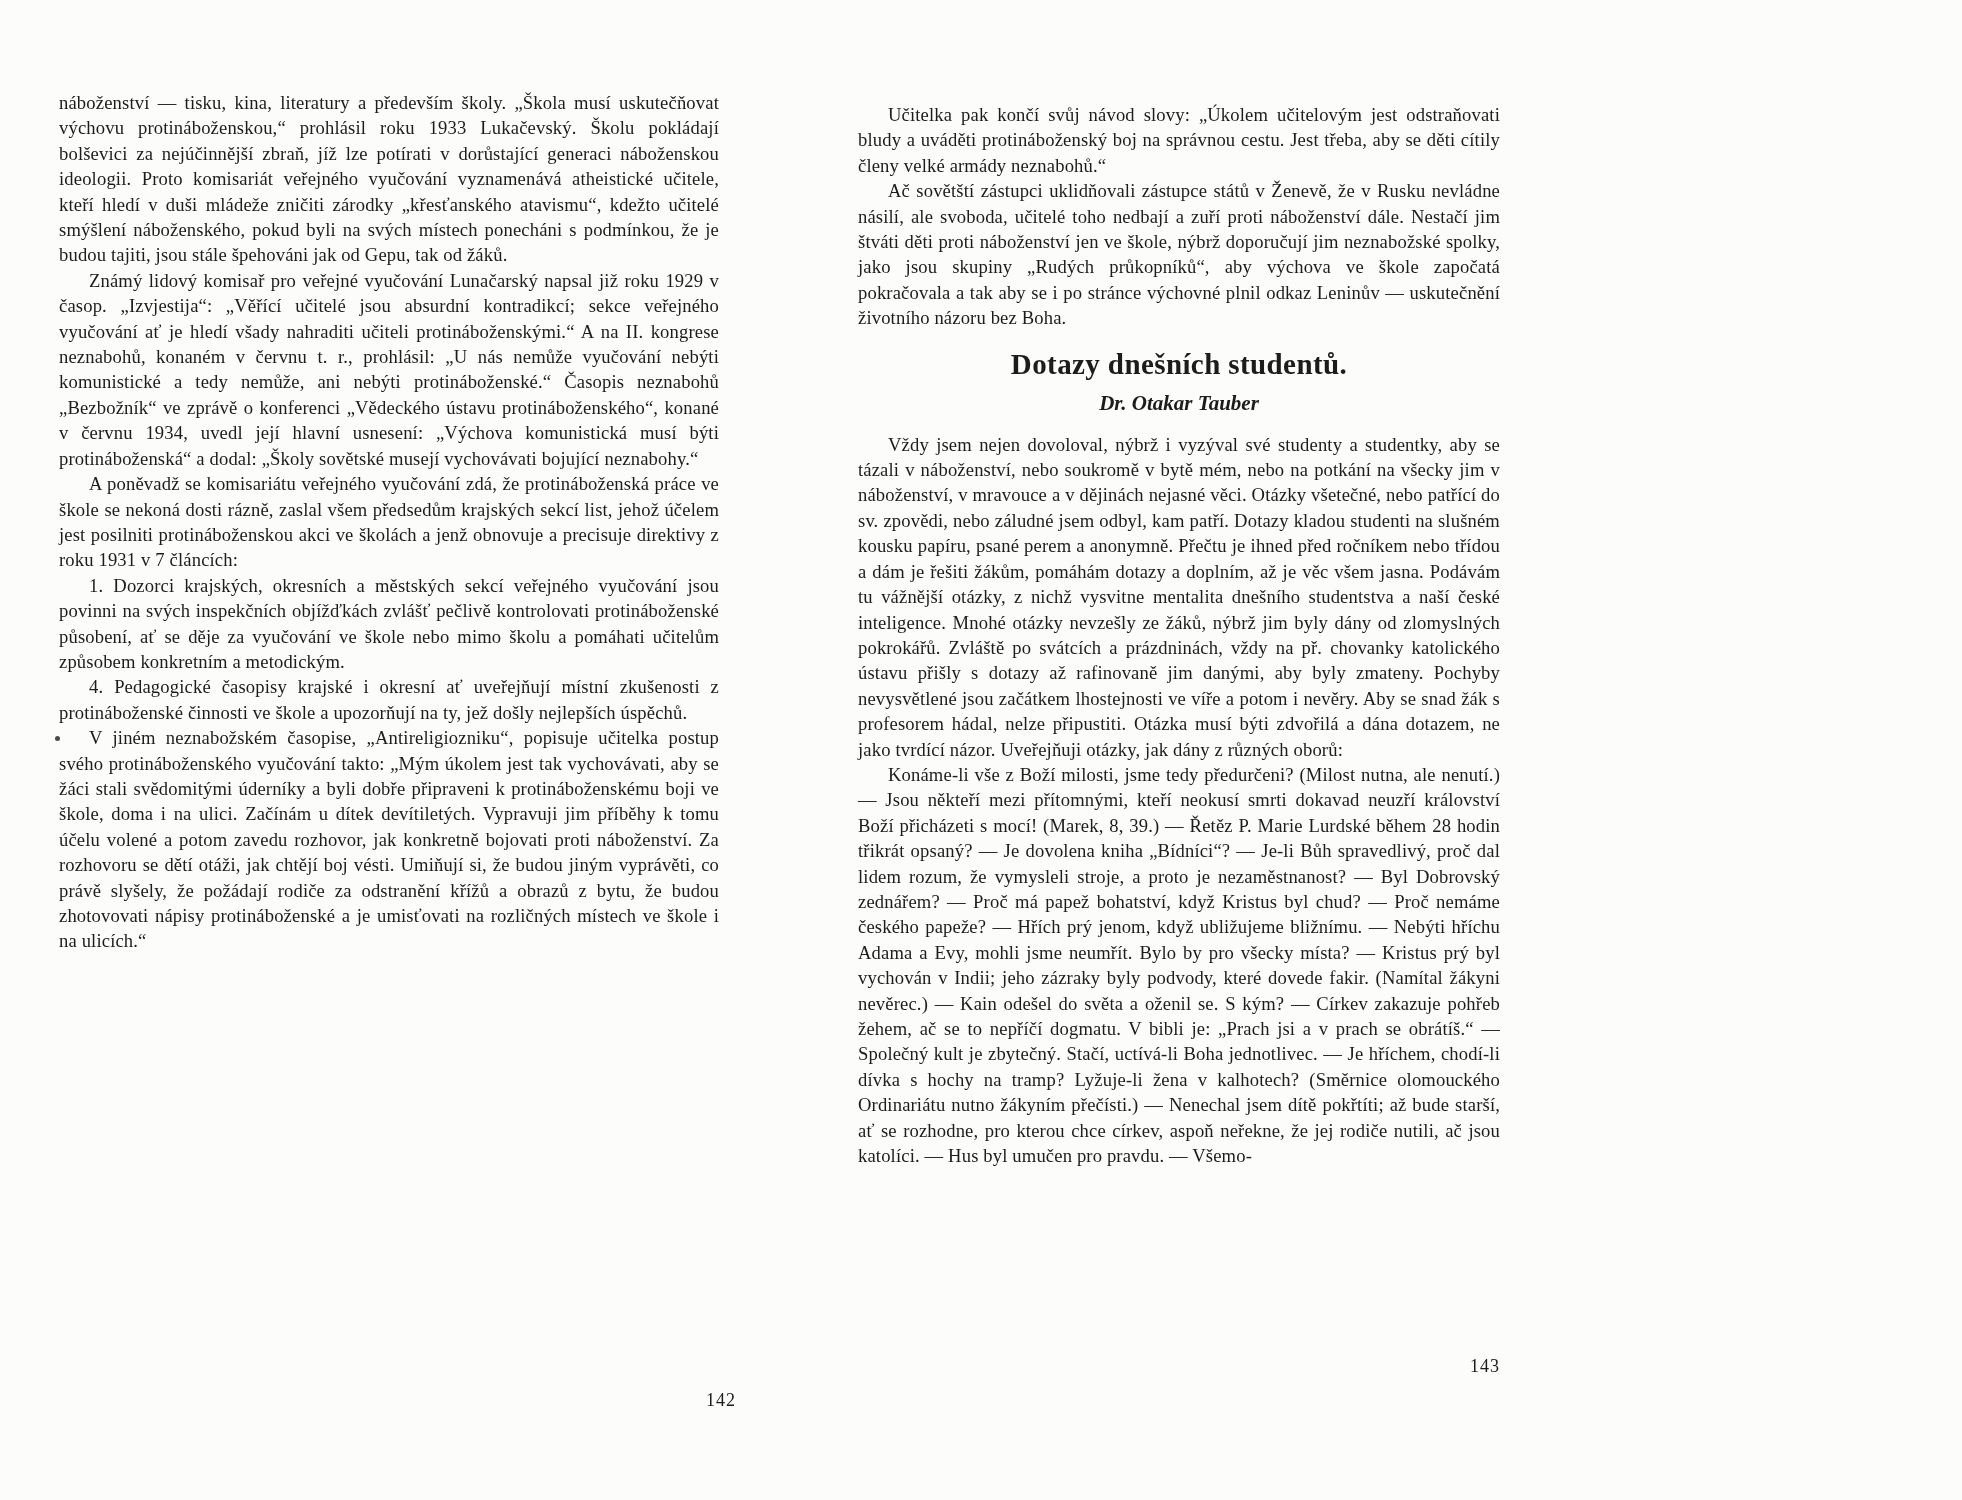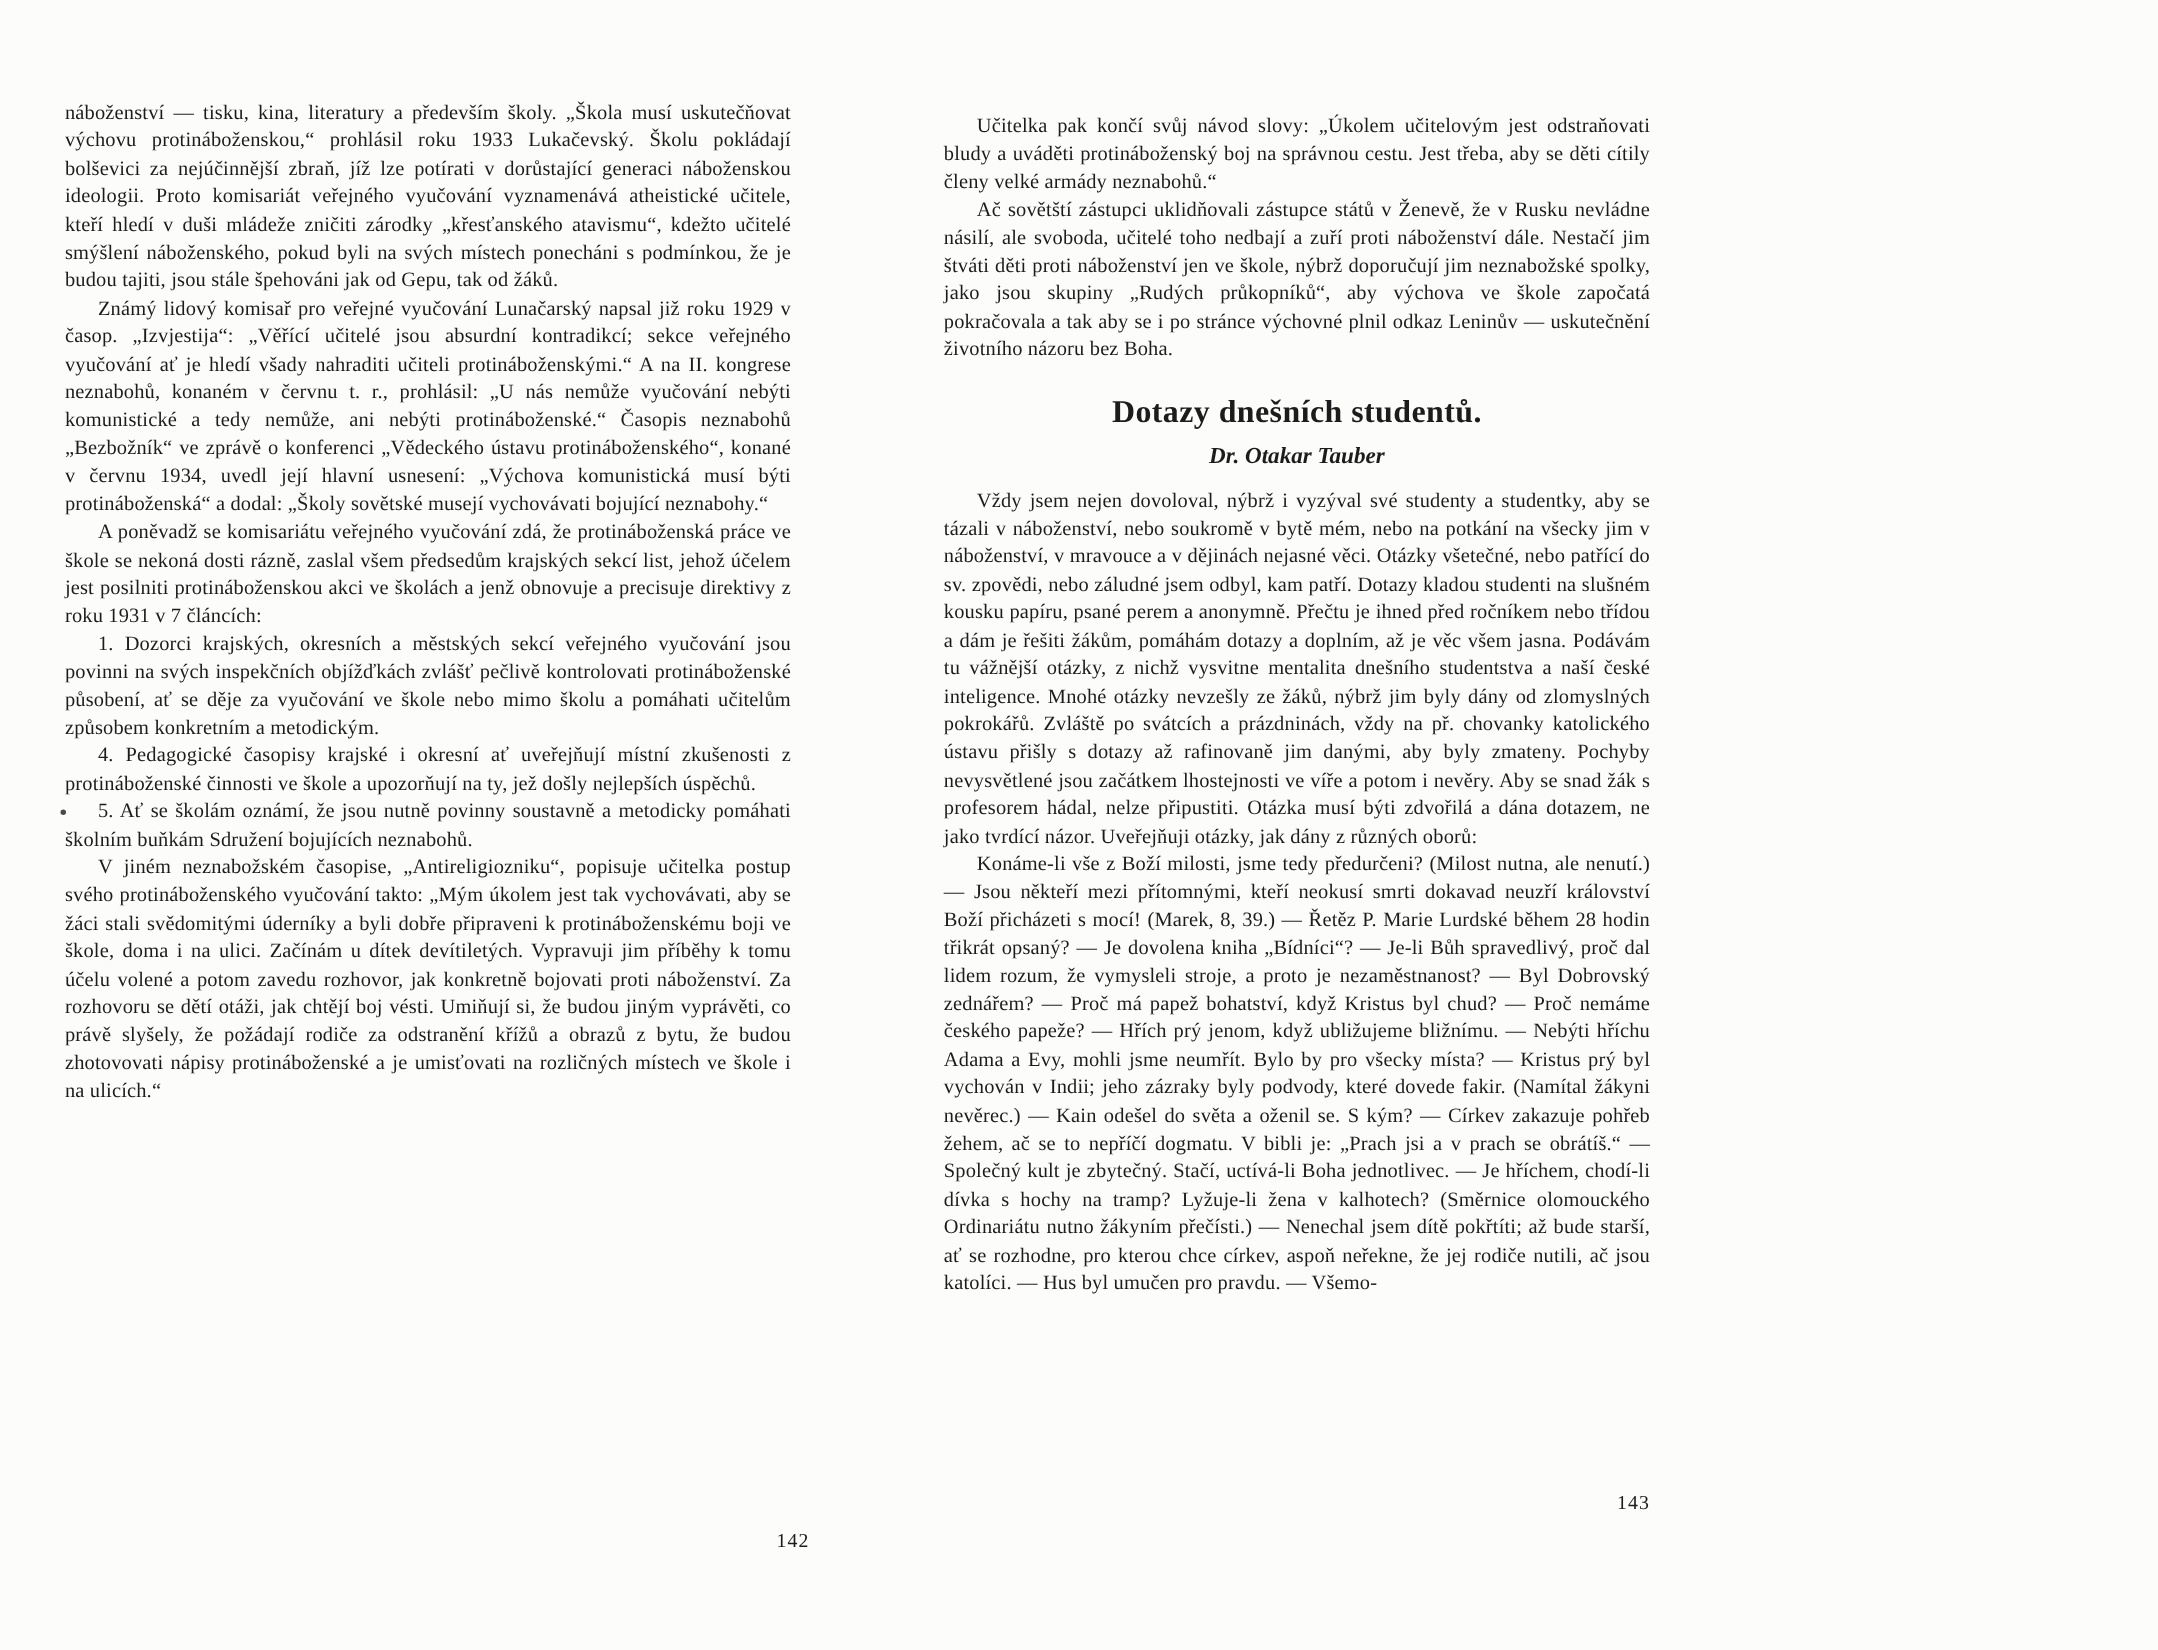--- a/index.html
+++ b/index.html
@@ -25,21 +25,21 @@
     text-align: justify;
     text-indent: 30px;
     letter-spacing: 0.15px;
   }
   .page-left .body p:first-child { text-indent: 0; }
   .section-title {
     font-size: 29px;
     font-weight: bold;
     text-align: center;
     letter-spacing: 0.4px;
-    margin: 28px 0 10px 0;
+    margin: 17px 0 10px 0;
   }
   .section-author {
     font-size: 21px;
     font-weight: bold;
     font-style: italic;
     text-align: center;
     margin: 0 0 16px 0;
   }
   .page-number {
     position: absolute;
@@ -62,21 +62,20 @@
 </head>
 <body>
 
 <div class="page page-left">
   <div class="body">
       <p>náboženství — tisku, kina, literatury a především školy. „Škola musí uskutečňovat výchovu protináboženskou,“ prohlásil roku 1933 Lukačevský. Školu pokládají bolševici za nejúčinnější zbraň, jíž lze potírati v dorůstající generaci náboženskou ideologii. Proto komisariát veřejného vyučování vyznamenává atheistické učitele, kteří hledí v duši mládeže zničiti zárodky „křesťanského atavismu“, kdežto učitelé smýšlení náboženského, pokud byli na svých místech ponecháni s podmínkou, že je budou tajiti, jsou stále špehováni jak od Gepu, tak od žáků.</p>
       <p>Známý lidový komisař pro veřejné vyučování Lunačarský napsal již roku 1929 v časop. „Izvjestija“: „Věřící učitelé jsou absurdní kontradikcí; sekce veřejného vyučování ať je hledí všady nahraditi učiteli protináboženskými.“ A na II. kongrese neznabohů, konaném v červnu t. r., prohlásil: „U nás nemůže vyučování nebýti komunistické a tedy nemůže, ani nebýti protináboženské.“ Časopis neznabohů „Bezbožník“ ve zprávě o konferenci „Vědeckého ústavu protináboženského“, konané v červnu 1934, uvedl její hlavní usnesení: „Výchova komunistická musí býti protináboženská“ a dodal: „Školy sovětské musejí vychovávati bojující neznabohy.“</p>
       <p>A poněvadž se komisariátu veřejného vyučování zdá, že protináboženská práce ve škole se nekoná dosti rázně, zaslal všem předsedům krajských sekcí list, jehož účelem jest posilniti protináboženskou akci ve školách a jenž obnovuje a precisuje direktivy z roku 1931 v 7 článcích:</p>
       <p>1. Dozorci krajských, okresních a městských sekcí veřejného vyučování jsou povinni na svých inspekčních objížďkách zvlášť pečlivě kontrolovati protináboženské působení, ať se děje za vyučování ve škole nebo mimo školu a pomáhati učitelům způsobem konkretním a metodickým.</p>
       <p>4. Pedagogické časopisy krajské i okresní ať uveřejňují místní zkušenosti z protináboženské činnosti ve škole a upozorňují na ty, jež došly nejlepších úspěchů.</p>
-      <p>5. Ať se školám oznámí, že jsou nutně povinny soustavně a metodicky pomáhati školním buňkám Sdružení bojujících neznabohů.</p>
       <p>V jiném neznabožském časopise, „Antireligiozniku“, popisuje učitelka postup svého protináboženského vyučování takto: „Mým úkolem jest tak vychovávati, aby se žáci stali svědomitými úderníky a byli dobře připraveni k protináboženskému boji ve škole, doma i na ulici. Začínám u dítek devítiletých. Vypravuji jim příběhy k tomu účelu volené a potom zavedu rozhovor, jak konkretně bojovati proti náboženství. Za rozhovoru se dětí otáži, jak chtějí boj vésti. Umiňují si, že budou jiným vyprávěti, co právě slyšely, že požádají rodiče za odstranění křížů a obrazů z bytu, že budou zhotovovati nápisy protináboženské a je umisťovati na rozličných místech ve škole i na ulicích.“</p>
     </div>
 </div>
 
 <div class="page page-right">
   <div class="body">
       <p>Učitelka pak končí svůj návod slovy: „Úkolem učitelovým jest odstraňovati bludy a uváděti protináboženský boj na správnou cestu. Jest třeba, aby se děti cítily členy velké armády neznabohů.“</p>
       <p>Ač sovětští zástupci uklidňovali zástupce států v Ženevě, že v Rusku nevládne násilí, ale svoboda, učitelé toho nedbají a zuří proti náboženství dále. Nestačí jim štváti děti proti náboženství jen ve škole, nýbrž doporučují jim neznabožské spolky, jako jsou skupiny „Rudých průkopníků“, aby výchova ve škole započatá pokračovala a tak aby se i po stránce výchovné plnil odkaz Leninův — uskutečnění životního názoru bez Boha.</p>
     </div>
   <h1 class="section-title">Dotazy dnešních studentů.</h1>

